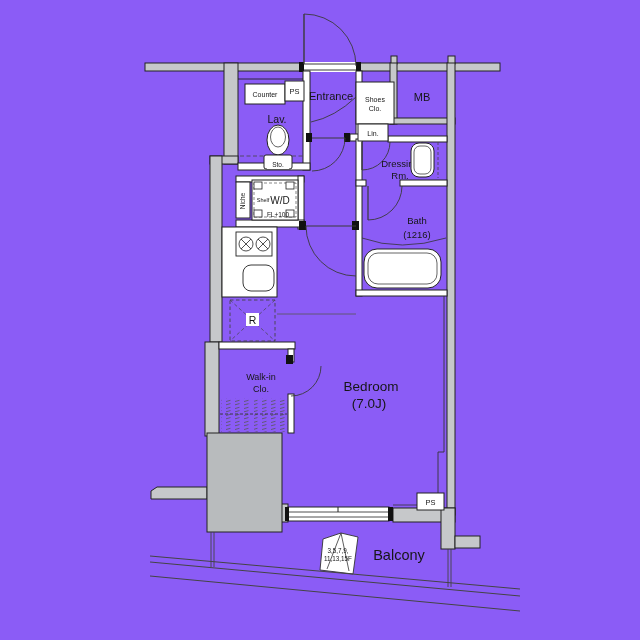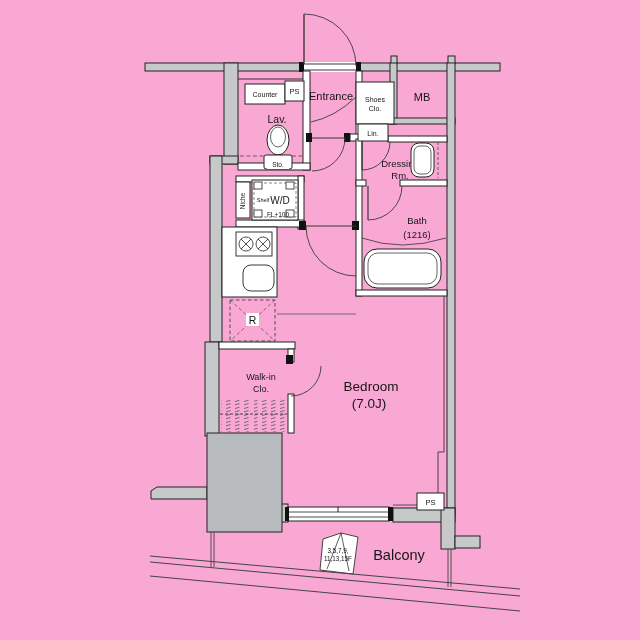--- a/index.html
+++ b/index.html
@@ -1,16 +1,16 @@
 <!DOCTYPE html>
 <html><head>
 <meta charset="utf-8">
 <style>
   html,body{margin:0;padding:0;background:#ffffff;}
-  .stage{width:640px;height:640px;position:relative;background:#f9a8d4;}
+  .stage{width:640px;height:640px;position:relative;background:#8b5cf6;}
   svg text{font-family:"Liberation Sans","DejaVu Sans",sans-serif;fill:#161616;}
 </style>
 </head>
 <body>
 
 <div class="stage">
 <svg viewBox="0 0 640 640" width="640" height="640">
 
   <g fill="#c6c8ca" stroke="#222" stroke-width="1">
     <rect x="145" y="63" width="158" height="8"></rect>

